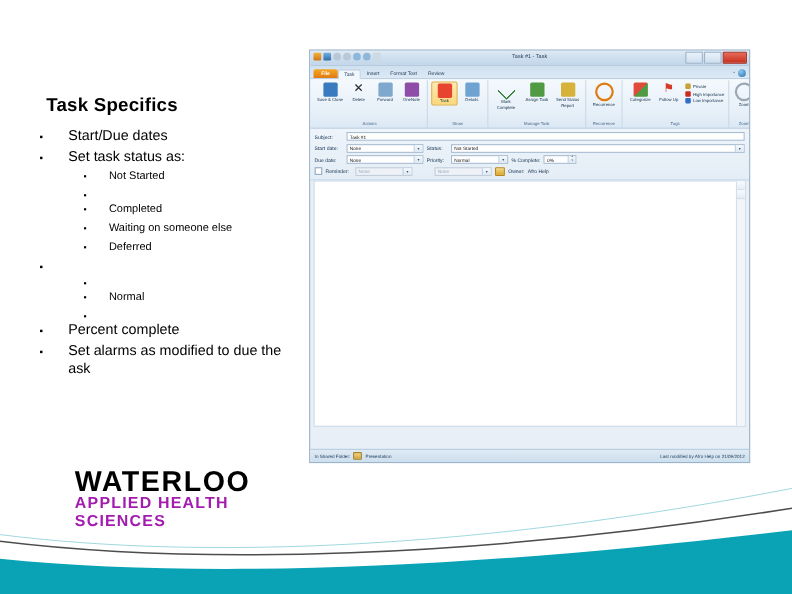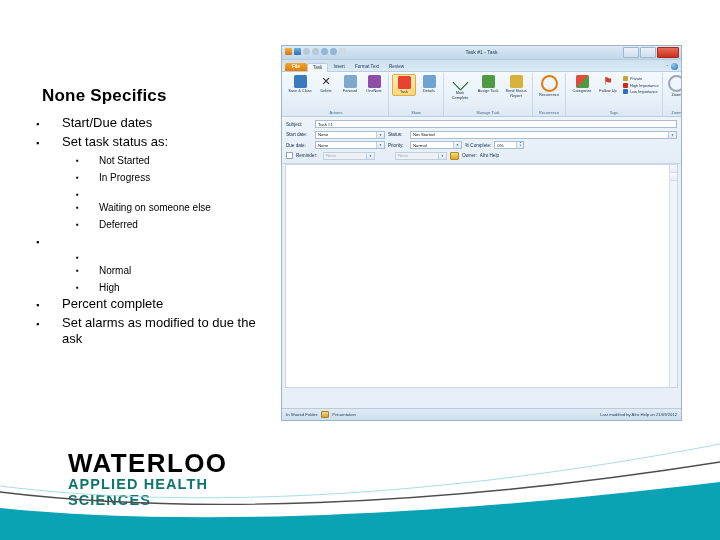--- a/index.html
+++ b/index.html
@@ -386,73 +386,73 @@
     width: 6px; height: 5px;
     border-radius: 1px;
     background: linear-gradient(to bottom,#f3d98b,#cfa23c);
     border: 1px solid #a8801f;
   }
 
   
   .logo {
     position: absolute;
     left: 68px;
-    top: 450px;
+    top: 424px;
   }
   .logo-main {
     font-size: 26px;
     font-weight: bold;
     letter-spacing: 1.4px;
     color: #000000;
     line-height: 26px;
   }
   .logo-sub {
     font-size: 14.5px;
     font-weight: bold;
     letter-spacing: 1.1px;
-    color: #0f766e;
+    color: #a21caf;
     line-height: 16px;
   }
 
   
   .swoosh {
     position: absolute;
     left: 0;
     bottom: 0;
     width: 720px;
     height: 110px;
     pointer-events: none;
   }
 </style>
 </head>
 <body>
 
 <div class="slide">
 
-  <div class="slide-title">None Specifics</div>
+  <div class="slide-title">Task Specifics</div>
 
   <div class="bullets" id="bullet-list">
       <div class="b-row lvl1">
         <span class="b-mark">▪</span>
         <span class="b-text">Start/Due dates</span>
       </div>
       <div class="b-row lvl1">
         <span class="b-mark">▪</span>
         <span class="b-text">Set task status as:</span>
       </div>
       <div class="b-row lvl2">
         <span class="b-mark">▪</span>
         <span class="b-text">Not Started</span>
       </div>
       <div class="b-row lvl2">
         <span class="b-mark">▪</span>
-        <span class="b-text">In Progress</span>
       </div>
       <div class="b-row lvl2">
         <span class="b-mark">▪</span>
+        <span class="b-text">Completed</span>
       </div>
       <div class="b-row lvl2">
         <span class="b-mark">▪</span>
         <span class="b-text">Waiting on someone else</span>
       </div>
       <div class="b-row lvl2">
         <span class="b-mark">▪</span>
         <span class="b-text">Deferred</span>
       </div>
       <div class="b-row lvl1">
@@ -460,21 +460,20 @@
       </div>
       <div class="b-row lvl2">
         <span class="b-mark">▪</span>
       </div>
       <div class="b-row lvl2">
         <span class="b-mark">▪</span>
         <span class="b-text">Normal</span>
       </div>
       <div class="b-row lvl2">
         <span class="b-mark">▪</span>
-        <span class="b-text">High</span>
       </div>
       <div class="b-row lvl1">
         <span class="b-mark">▪</span>
         <span class="b-text">Percent complete</span>
       </div>
       <div class="b-row lvl1">
         <span class="b-mark">▪</span>
         <span class="b-text">Set alarms as modified to due the ask</span>
       </div>
     </div>

